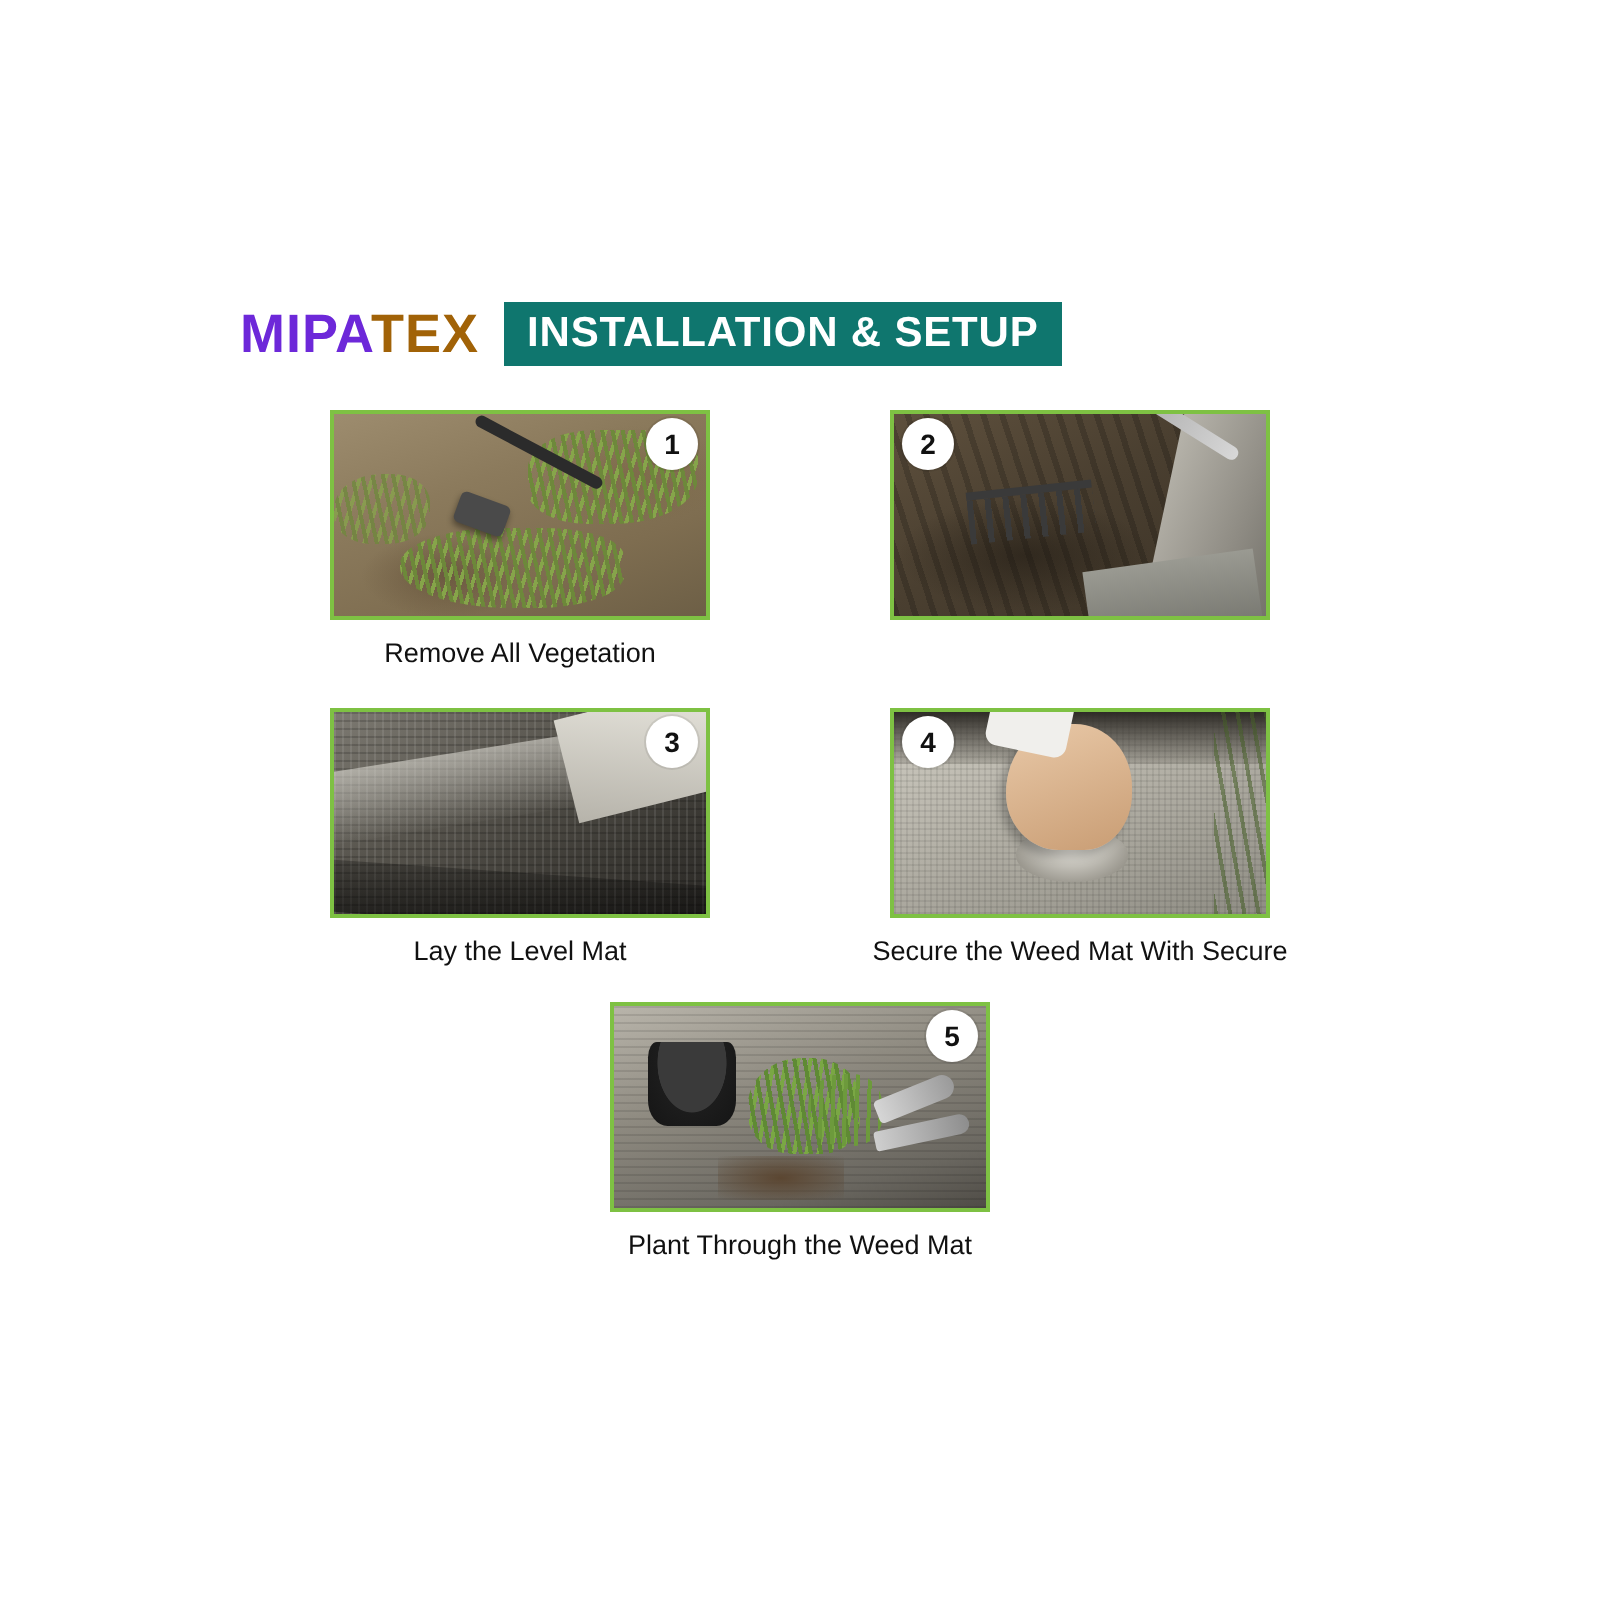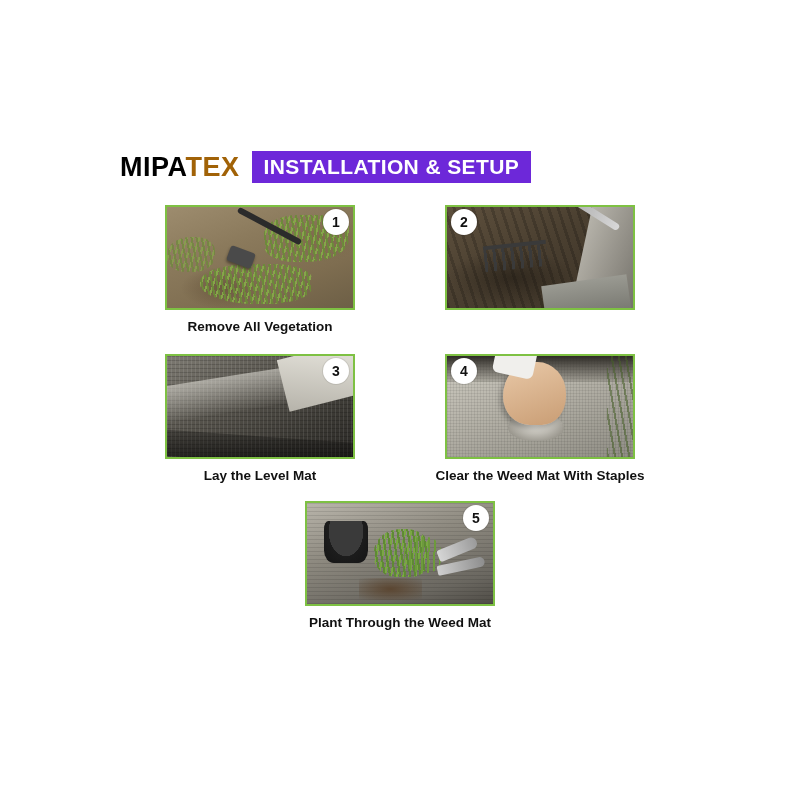--- a/index.html
+++ b/index.html
@@ -27,25 +27,25 @@
     display: flex;
     align-items: center;
     height: 34px;
   }
   .brand {
     font-size: 27px;
     font-weight: bold;
     letter-spacing: 0.5px;
     white-space: nowrap;
   }
-  .brand .mipa { color: #000000; }
+  .brand .mipa { color: #6d28d9; }
   .brand .tex  { color: #a16207; }
   .header-band {
     margin-left: 12px;
-    background: #6d28d9;
+    background: #0f766e;
     color: #ffffff;
     font-size: 21px;
     font-weight: bold;
     letter-spacing: 0.4px;
     padding: 5px 12px 6px 12px;
     white-space: nowrap;
     line-height: 1;
   }
 
   
@@ -94,21 +94,21 @@
     justify-content: center;
     box-shadow: 0 0 0 1px rgba(0,0,0,0.08);
     z-index: 3;
   }
   .badge.right { right: 6px; }
   .badge.left  { left: 6px; }
 
   .caption {
     margin-top: 9px;
     font-size: 13.5px;
-    font-weight: bold;
+    font-weight: normal;
     color: #111111;
     text-align: center;
     line-height: 1.25;
     max-width: 215px;
   }
   .row2 { margin-top: 18px; }
   .row3 { margin-top: 16px; }
 
   
   .img-base { position: absolute; inset: 0; }
@@ -358,21 +358,21 @@
             <div class="img-base s4">
               <div class="dark-top"></div>
               <div class="grass-r"></div>
               <div class="pucker"></div>
               <div class="hand"></div>
               <div class="arm"></div>
             </div>
           </div>
           <div class="badge left">4</div>
         </div>
-        <div class="caption">Clear the Weed Mat With Staples</div>
+        <div class="caption">Secure the Weed Mat With Secure</div>
       </div>
 
     </div>
 
     <div class="row row3">
 
       <div class="cell">
         <div class="photo-wrap">
           <div class="photo">
             <div class="img-base s5">

